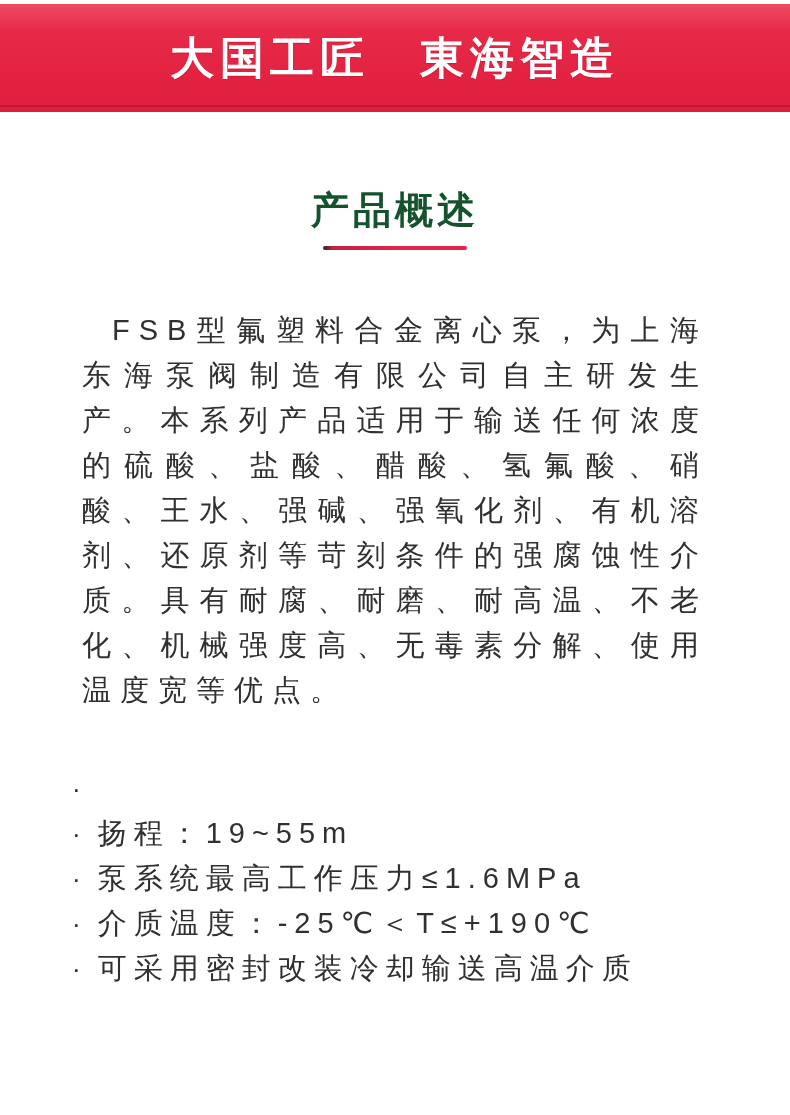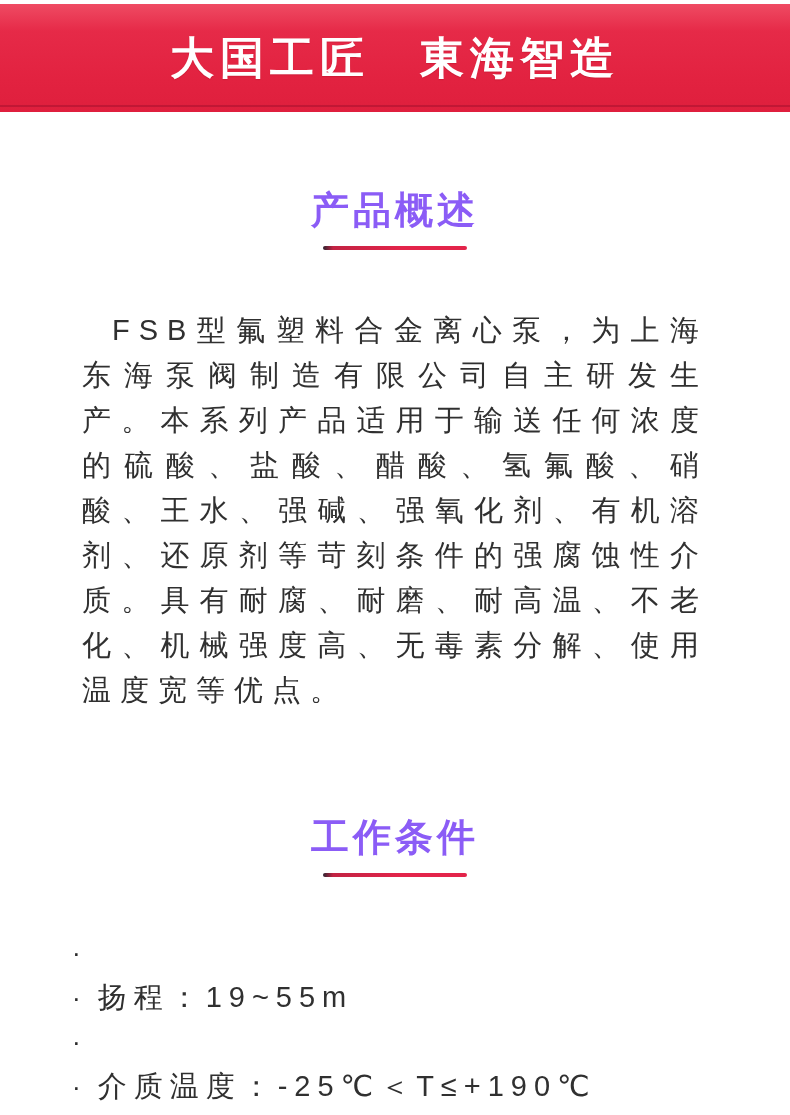--- a/index.html
+++ b/index.html
@@ -44,21 +44,21 @@
     line-height: 1;
     text-shadow: 0 1px 1px rgba(150,0,25,.25);
     white-space: nowrap;
   }
   
   .section-header { text-align: center; }
   .section-title {
     display: inline-block;
     font-size: 38px;
     font-weight: bold;
-    color: #8b5cf6;
+    color: #14532d;
     letter-spacing: 4px;
     line-height: 1.1;
   }
   .title-underline {
     width: 144px;
     height: 4px;
     margin: 14px auto 0 auto;
     background: linear-gradient(90deg, #2e2330 0%, #c22343 7%, #e3244a 55%, #e3244a 100%);
     border-radius: 2px;
   }
@@ -108,34 +108,31 @@
 
   <section>
     <div class="section-header overview-header">
       <h2 class="section-title">产品概述</h2>
       <div class="title-underline"></div>
     </div>
     <p class="overview-paragraph">FSB型氟塑料合金离心泵，为上海东海泵阀制造有限公司自主研发生产。本系列产品适用于输送任何浓度的硫酸、盐酸、醋酸、氢氟酸、硝酸、王水、强碱、强氧化剂、有机溶剂、还原剂等苛刻条件的强腐蚀性介质。具有耐腐、耐磨、耐高温、不老化、机械强度高、无毒素分解、使用温度宽等优点。</p>
   </section>
 
   <section>
-    <div class="section-header conditions-header">
-      <h2 class="section-title">工作条件</h2>
-      <div class="title-underline"></div>
-    </div>
     <ul class="spec-list">
       <li class="spec-item">
         <span class="spec-bullet">·</span>
       </li>
       <li class="spec-item">
         <span class="spec-bullet">·</span>
         <span>扬程：19~55m</span>
       </li>
       <li class="spec-item">
         <span class="spec-bullet">·</span>
+        <span>泵系统最高工作压力≤1.6MPa</span>
       </li>
       <li class="spec-item">
         <span class="spec-bullet">·</span>
         <span>介质温度：-25℃＜T≤+190℃</span>
       </li>
       <li class="spec-item">
         <span class="spec-bullet">·</span>
         <span>可采用密封改装冷却输送高温介质</span>
       </li>
     </ul>

